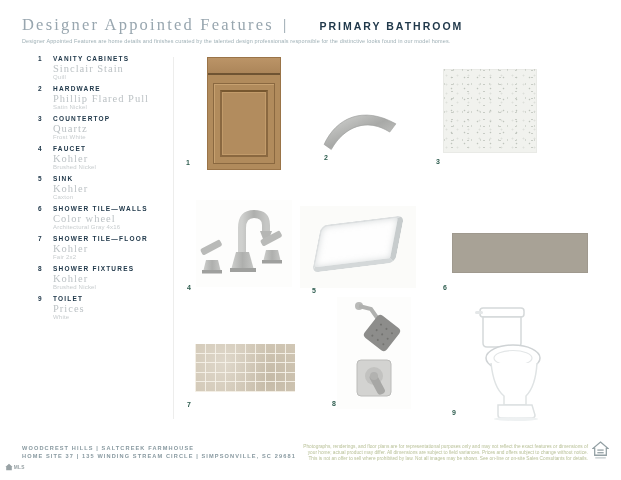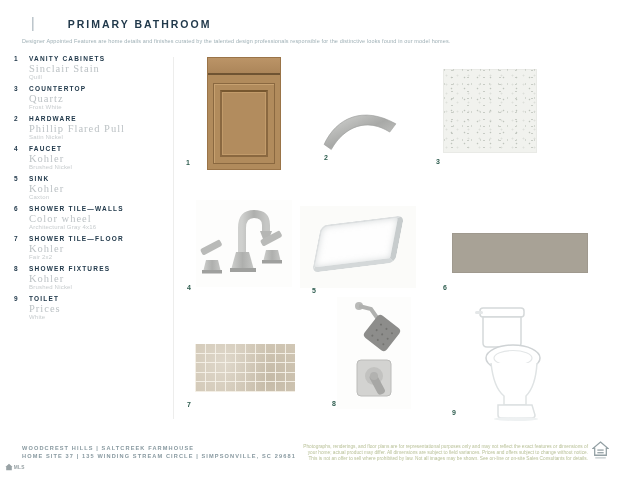--- a/index.html
+++ b/index.html
@@ -12,21 +12,21 @@
   .page-title { font-family:"Liberation Serif", serif; font-size:16.5px; letter-spacing:2.2px;
                 color:#98a6af; font-weight:400; }
   .title-div { margin:0 9px; color:#aab6bd; font-size:14px; font-weight:300; }
   .section-label { font-size:10.5px; font-weight:bold; letter-spacing:2px; color:#21394b;padding-left:24px; }
   .subtitle-wrap { position:absolute; left:22px; top:38px; width:620px;
                    transform:scale(0.72); transform-origin:left top; }
   .subtitle { font-size:7.6px; color:#9fb0b6; letter-spacing:0.2px; }
 
   
   .v-divider { position:absolute; left:173px; top:57px; width:1px; height:362px; background:#ededec; }
-  .features { position:absolute; left:14px; top:55px; width:150px; }
+  .features { position:absolute; left:38px; top:55px; width:150px; }
   .feature { margin-bottom:4px; }
   .f-head { display:flex; align-items:baseline; }
   .f-num { width:15px; font-size:6.5px; font-weight:bold; color:#21394b; }
   .f-heading { font-size:6.5px; font-weight:bold; letter-spacing:1.2px; color:#21394b; }
   .f-name { margin-left:15px; margin-top:1px; font-family:"Liberation Serif", serif;
             font-size:10.5px; letter-spacing:1px; color:#bcc2c5; }
   .f-detail { margin-left:15px; font-size:6px; color:#c7ccce; letter-spacing:0.2px; line-height:7px; }
 
   
   .g-num { position:absolute; font-size:7px; font-weight:bold; color:#2e5d4f; }
@@ -92,53 +92,54 @@
                      transform:scale(0.68); transform-origin:top right; text-align:right; }
   .disclaimer-line { font-size:7px; color:#b9c198; line-height:8.6px; white-space:nowrap; }
   .eho { position:absolute; left:592px; top:441px; }
 </style>
 </head>
 <body>
 
 <div class="page">
 
   <div class="title-row">
+    <span class="page-title">Designer Appointed Features</span>
     <span class="title-div">|</span>
     <span class="section-label">PRIMARY BATHROOM</span>
   </div>
   <div class="subtitle-wrap">
     <div class="subtitle">Designer Appointed Features are home details and finishes curated by the talented design professionals responsible for the distinctive looks found in our model homes.</div>
   </div>
 
   <div class="v-divider"></div>
 
   <div class="features">
     <div class="feature">
       <div class="f-head">
           <span class="f-num">1</span>
           <span class="f-heading">VANITY CABINETS</span>
         </div>
       <div class="f-name">Sinclair Stain</div>
       <div class="f-detail">Quill</div>
     </div>
     <div class="feature">
       <div class="f-head">
+          <span class="f-num">2</span>
+          <span class="f-heading">HARDWARE</span>
+        </div>
+      <div class="f-name">Phillip Flared Pull</div>
+      <div class="f-detail">Satin Nickel</div>
+    </div>
+    <div class="feature">
+      <div class="f-head">
           <span class="f-num">3</span>
           <span class="f-heading">COUNTERTOP</span>
         </div>
       <div class="f-name">Quartz</div>
       <div class="f-detail">Frost White</div>
-    </div>
-    <div class="feature">
-      <div class="f-head">
-          <span class="f-num">2</span>
-          <span class="f-heading">HARDWARE</span>
-        </div>
-      <div class="f-name">Phillip Flared Pull</div>
-      <div class="f-detail">Satin Nickel</div>
     </div>
     <div class="feature">
       <div class="f-head">
           <span class="f-num">4</span>
           <span class="f-heading">FAUCET</span>
         </div>
       <div class="f-name">Kohler</div>
       <div class="f-detail">Brushed Nickel</div>
     </div>
     <div class="feature">

